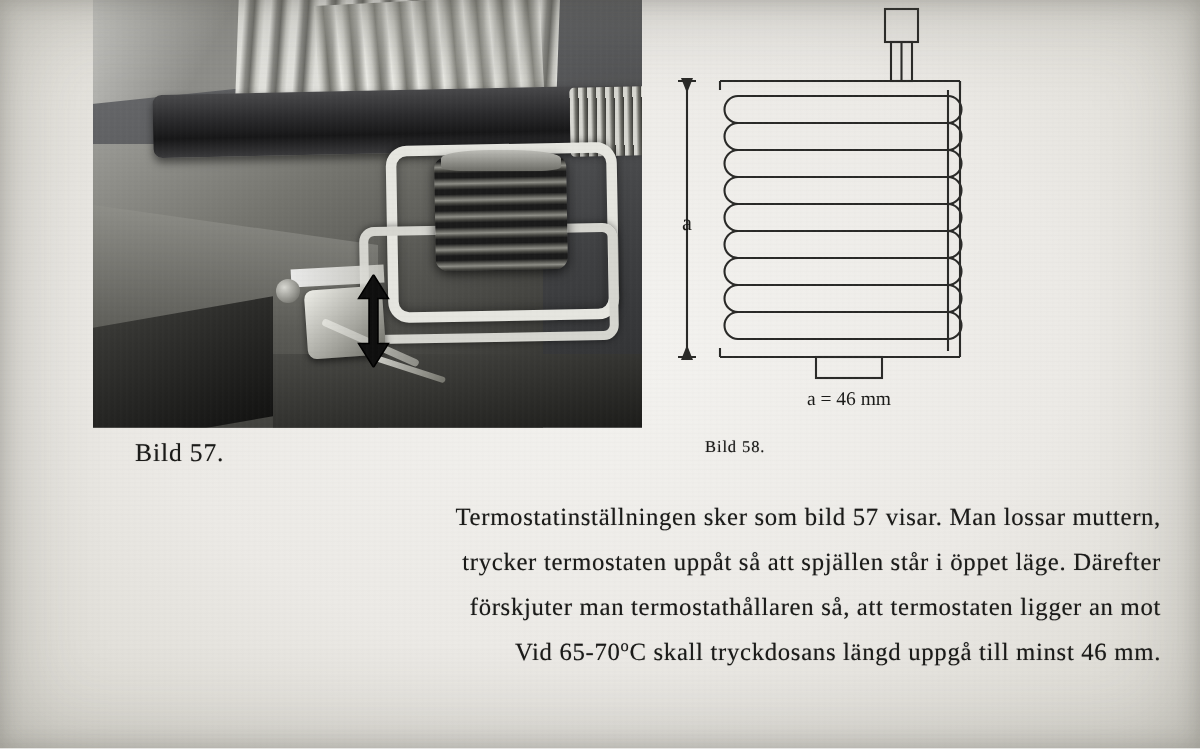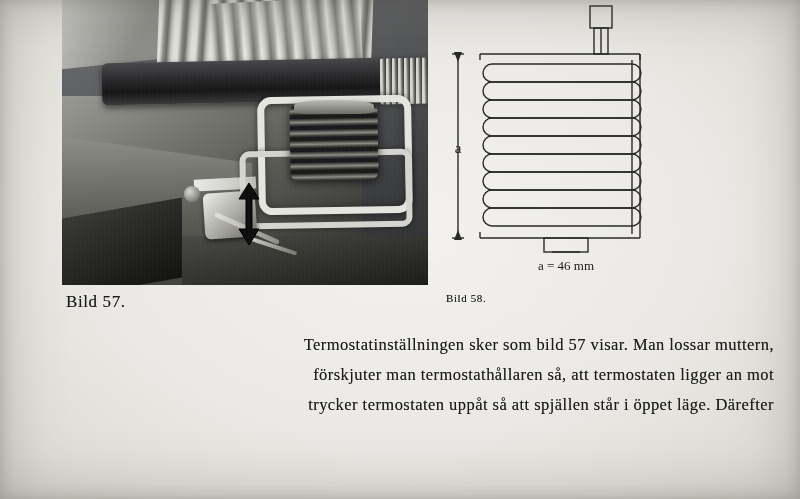--- a/index.html
+++ b/index.html
@@ -194,20 +194,21 @@
   .drawing svg { display:block; }
 
   
   .captions {
     position:absolute;
     left: 0; top: 292px; width: 800px;
   }
   .cap-row {
     position:relative;
     height: 26px;
+    margin-left: 24px;
   }
   .cap57 { position:absolute; left:66px; top:0; font-size:17px; letter-spacing:.6px; }
   .cap58 { position:absolute; left:446px; top:0; font-size:11px; letter-spacing:.6px; }
 
   .body-text {
     position:absolute;
     left: 62px;
     top: 330px;
     width: 712px;
     font-size: 16.5px;
@@ -309,19 +310,20 @@
 
   <div class="captions">
     <div class="cap-row">
       <div class="cap57 ink">Bild 57.</div>
       <div class="cap58 ink">Bild 58.</div>
     </div>
   </div>
 
   <div class="body-text">
     <p class="ink">Termostatinställningen sker som bild 57 visar. Man lossar muttern,</p>
+    <p class="ink">trycker termostaten uppåt så att spjällen står i öppet läge. Därefter</p>
     <p class="ink">förskjuter man termostathållaren så, att termostaten ligger an mot</p>
-    <p class="ink">trycker termostaten uppåt så att spjällen står i öppet läge. Därefter</p>
+    <p class="ink"><span>Vid 65-70</span><span class="deg">o</span><span>C skall tryckdosans längd uppgå till minst 46 mm.</span></p>
   </div>
 
   <div class="paper-grain"></div>
   <div class="edge-shade"></div>
 </div>
 
 </body></html>

